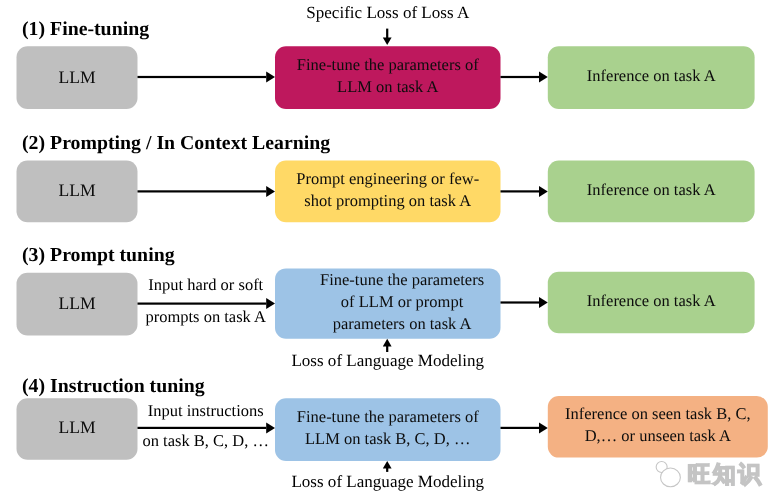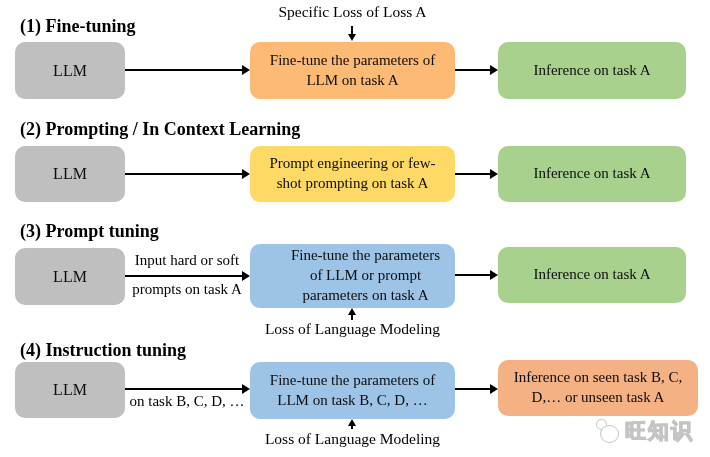--- a/index.html
+++ b/index.html
@@ -41,21 +41,21 @@
 <body>
 
 <div class="canvas">
 
   <div class="row-title" style="left:20px;top:16px;">(1) Fine-tuning</div>
   <div class="note" style="left:250px;top:3px;width:205px;">Specific Loss of Loss A</div>
   <div class="arrow-v down" style="left:351px;top:26px;height:9px;"></div>
 
   <div class="box" style="left: 15px; top: 42px; width: 110px; height: 57px; font-size: 16px; background-color: rgb(191, 191, 191);">LLM</div>
   <div class="arrow-h" style="left:125px;top:69px;width:117px;"></div>
-  <div class="box" style="left: 250px; top: 42px; width: 205px; height: 57px; background-color: #fdba74;">Fine-tune the parameters of LLM on task A</div>
+  <div class="box" style="left: 250px; top: 42px; width: 205px; height: 57px; background-color: #be185d;">Fine-tune the parameters of LLM on task A</div>
   <div class="arrow-h" style="left:455px;top:69px;width:35px;"></div>
   <div class="box" style="left: 498px; top: 42px; width: 188px; height: 57px; background-color: rgb(169, 209, 142);">Inference on task A</div>
 
   <div class="row-title" style="left:20px;top:119px;">(2) Prompting / In Context Learning</div>
 
   <div class="box" style="left: 15px; top: 146px; width: 110px; height: 56px; font-size: 16px; background-color: rgb(191, 191, 191);">LLM</div>
   <div class="arrow-h" style="left:125px;top:173px;width:117px;"></div>
   <div class="box" style="left: 250px; top: 146px; width: 205px; height: 56px; background-color: rgb(255, 217, 102);">Prompt engineering or few-shot prompting on task A</div>
   <div class="arrow-h" style="left:455px;top:173px;width:35px;"></div>
   <div class="box" style="left: 498px; top: 146px; width: 188px; height: 56px; background-color: rgb(169, 209, 142);">Inference on task A</div>
@@ -68,20 +68,21 @@
   <div class="alabel" style="left:126px;top:281px;width:122px;">prompts on task A</div>
   <div class="box" style="left: 250px; top: 244px; width: 205px; height: 64px; background-color: rgb(157, 195, 230); padding-left: 36px;">Fine-tune the parameters of LLM or prompt parameters on task A</div>
   <div class="arrow-h" style="left:455px;top:274px;width:35px;"></div>
   <div class="box" style="left: 498px; top: 247px; width: 188px; height: 56px; background-color: rgb(169, 209, 142);">Inference on task A</div>
   <div class="arrow-v up" style="left:351px;top:314px;height:6px;"></div>
   <div class="note" style="left:240px;top:320px;width:225px;">Loss of Language Modeling</div>
 
   <div class="row-title" style="left:20px;top:340px;">(4) Instruction tuning</div>
 
   <div class="box" style="left: 15px; top: 362px; width: 110px; height: 56px; font-size: 16px; background-color: rgb(191, 191, 191);">LLM</div>
+  <div class="alabel" style="left:126px;top:366px;width:122px;">Input instructions</div>
   <div class="arrow-h" style="left:125px;top:388px;width:117px;"></div>
   <div class="alabel" style="left:126px;top:393px;width:122px;">on task B, C, D, …</div>
   <div class="box" style="left: 250px; top: 362px; width: 205px; height: 57px; background-color: rgb(157, 195, 230);">Fine-tune the parameters of LLM on task B, C, D, …</div>
   <div class="arrow-h" style="left:455px;top:388px;width:35px;"></div>
   <div class="box" style="left: 498px; top: 360px; width: 200px; height: 56px; background-color: rgb(244, 177, 131);">Inference on seen task B, C, D,… or unseen task A</div>
   <div class="arrow-v up" style="left:351px;top:425px;height:4px;"></div>
   <div class="note" style="left:240px;top:430px;width:225px;">Loss of Language Modeling</div>
 
   <div class="watermark">
     <div class="wm-icon">

